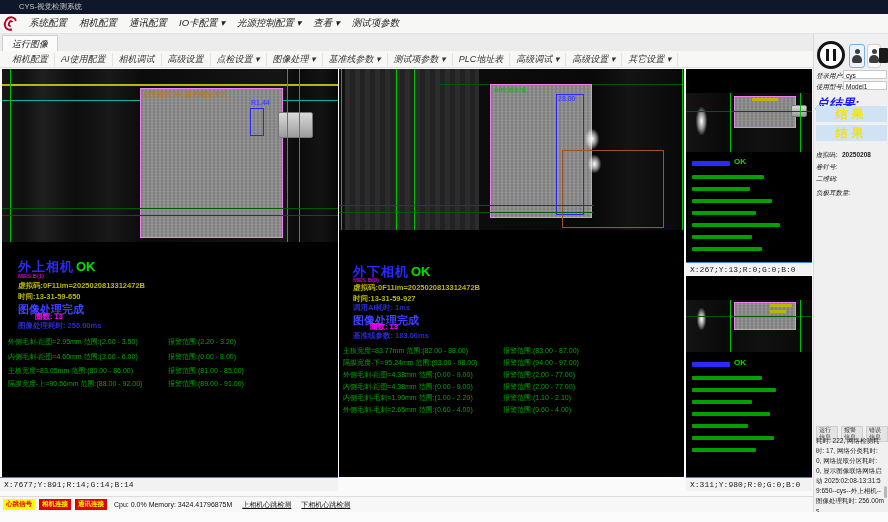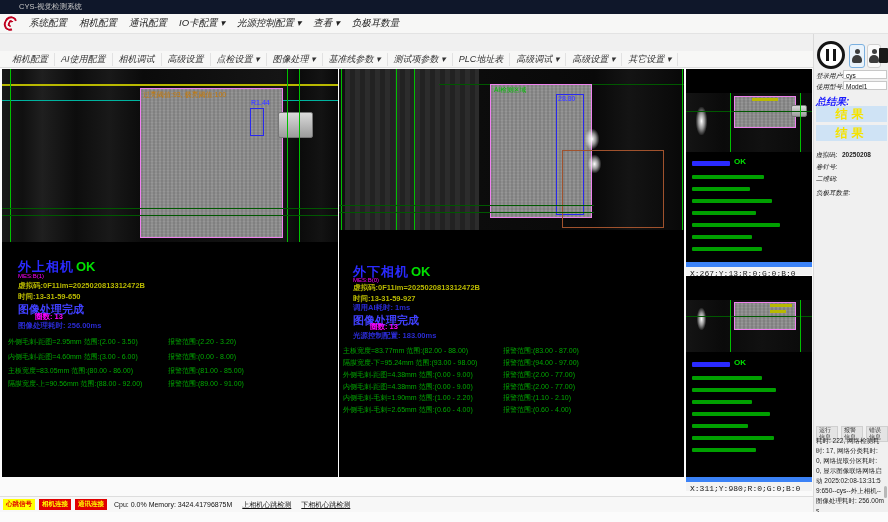--- a/index.html
+++ b/index.html
@@ -23,21 +23,21 @@
        font-size:9px;color:#222;font-style:italic;line-height:16px;padding:0 9px;}
   .toolbar{left:0;top:51px;width:813px;height:17px;background:#f7f7f6;border-bottom:1px solid #ddd;
            display:flex;align-items:center;padding-left:6px;box-sizing:border-box;}
   .tool-item{font-size:9px;color:#333;font-style:italic;white-space:nowrap;padding:0 6px;border-right:1px solid #e2e2e2;}
   .cams-bg{left:0;top:68px;width:813px;height:428px;background:#fafafa;}
 
   
   .cam{background:#000;overflow:hidden;}
   .cam-left{left:2px;top:69px;width:336px;height:408px;}
   .cam-mid{left:339px;top:69px;width:345px;height:408px;}
-  .coordbar{background:#f2f2f2;border-top:5px solid #3b82f6;font-size:8px;color:#222;
+  .coordbar{background:#f2f2f2;border-top:1px solid #3b82f6;font-size:8px;color:#222;
             line-height:13px;padding-left:4px;box-sizing:border-box;font-family:"Liberation Mono",monospace;}
 
   
   .scene{position:absolute;left:0;top:0;width:100%;}
   .scene-l{height:173px;background:linear-gradient(90deg,#181818 0%,#101010 6%,#1f1f1f 12%,#0d0d0d 22%,#191919 32%,#0b0b0b 42%,#151515 83%,#0a0a0a 88%,#131313 95%,#090909 100%);}
   .scene-m{height:161px;background:linear-gradient(90deg,#101010 0%,#0c0c0c 40%,#090909 74%,#141414 84%,#080808 100%);}
   .vline{position:absolute;top:0;bottom:0;width:1px;}
   .hline{position:absolute;left:0;right:0;height:1px;}
   .g-bright{background:#00c000;}
   .g-dark{background:#005800;}
@@ -88,21 +88,21 @@
   .plain{background:#fafafa;border:1px solid #d0d0d0;}
   .person{position:absolute;left:50%;top:4px;transform:translateX(-50%);width:10px;height:15px;}
   .person::before{content:"";position:absolute;left:2.5px;top:0;width:5px;height:5px;border-radius:50%;background:#3c3c3c;}
   .person::after{content:"";position:absolute;left:0;top:6px;width:10px;height:8px;border-radius:5px 5px 2px 2px;background:#3c3c3c;}
   .door{position:absolute;left:1px;top:4px;width:9px;height:15px;background:#1a1a1a;border-radius:1px;}
   .door::after{content:"";position:absolute;right:-4px;top:5px;width:0;height:0;
                border-top:3px solid transparent;border-bottom:3px solid transparent;border-left:5px solid #1a1a1a;}
   .rp-label{position:absolute;font-size:6.5px;color:#222;font-style:italic;white-space:nowrap;}
   .rp-input{position:absolute;background:#fff;border:1px solid #c8c8c8;font-size:6.5px;color:#111;
             line-height:9px;padding:0 2px;box-sizing:border-box;white-space:nowrap;}
-  .total-label{position:absolute;font-size:10px;font-weight:bold;color:#1a1aff;font-style:italic;}
+  .total-label{position:absolute;font-size:13px;font-weight:bold;color:#1a1aff;font-style:italic;}
   .result-box{position:absolute;left:2px;width:71px;height:16px;background:#cfe3f5;color:#f5e300;
               font-size:12px;font-weight:bold;text-align:center;line-height:16px;letter-spacing:4px;}
   .info-tabs{position:absolute;left:2px;display:flex;gap:3px;}
   .info-tab{font-size:6px;color:#333;background:#e4e4e4;border:1px solid #cfcfcf;padding:0 2px;line-height:7px;}
   .info-text{position:absolute;left:2px;width:68px;font-size:6.5px;line-height:1.55;color:#222;word-break:break-all;}
   .rp-scrollbar{position:absolute;right:1px;width:3px;height:12px;background:#b8b8b8;border-radius:2px;}
 
   
   .statusbar{left:0;top:496px;width:813px;height:16px;background:#f7f7f7;border-top:1px solid #ddd;
              display:flex;align-items:center;gap:4px;padding-left:3px;box-sizing:border-box;}
@@ -123,23 +123,26 @@
   </div>
 
   <div class="abs menubar">
     <span class="logo"></span>
     <span class="menu-item">系统配置</span>
     <span class="menu-item">相机配置</span>
     <span class="menu-item">通讯配置</span>
     <span class="menu-item">IO卡配置 ▾</span>
     <span class="menu-item">光源控制配置 ▾</span>
     <span class="menu-item">查看 ▾</span>
-    <span class="menu-item">负极耳数量</span>
-  </div>
-
+    <span class="menu-item">测试项参数</span>
+  </div>
+
+  <div class="abs tabrow">
+    <span class="tab">运行图像</span>
+  </div>
 
   <div class="abs toolbar">
     <span class="tool-item">相机配置</span>
     <span class="tool-item">AI使用配置</span>
     <span class="tool-item">相机调试</span>
     <span class="tool-item">高级设置</span>
     <span class="tool-item">点检设置 ▾</span>
     <span class="tool-item">图像处理 ▾</span>
     <span class="tool-item">基准线参数 ▾</span>
     <span class="tool-item">测试项参数 ▾</span>
@@ -185,20 +188,21 @@
     </div>
     <div class="ov meas" style="left:6px;top:297px;width:330px;">
       <span>主板宽度=83.05mm 范围:(80.00 - 86.00)</span>
       <span class="alarm">报警范围:(81.00 - 85.00)</span>
     </div>
     <div class="ov meas" style="left:6px;top:310px;width:330px;">
       <span>隔膜宽度-上=90.56mm 范围:(88.00 - 92.00)</span>
       <span class="alarm">报警范围:(89.00 - 91.00)</span>
     </div>
   </div>
+  <div class="abs coordbar" style="left:0;top:477px;width:338px;height:14px;">X:7677;Y:891;R:14;G:14;B:14</div>
 
   <div class="abs cam cam-mid">
     <div class="scene scene-m">
       <div class="bands" style="left:6px;width:134px;"></div>
       <div class="vline g-bright" style="left:2px;"></div>
       <div class="vline g-bright" style="left:57px;"></div>
       <div class="vline g-bright" style="left:75px;"></div>
       <div class="hline g-dark" style="top:15px;left:100px;"></div>
       <div class="pinkbox noise" style="left:151px;top:15px;width:102px;height:134px;"></div>
       <span class="ai-label" style="left:155px;top:17px;">AI检测区域</span>
@@ -213,21 +217,21 @@
     </div>
     <div class="ov ov-title" style="left:14px;top:194px;">
       <span>外下相机</span><span class="ok">OK</span>
     </div>
     <div class="ov ov-mes" style="left:14px;top:208px;">MES:B(0)</div>
     <div class="ov ov-y" style="left:14px;top:214px;">虚拟码:0F11im=2025020813312472B</div>
     <div class="ov ov-y" style="left:14px;top:225px;">时间:13-31-59-927</div>
     <div class="ov ov-b2" style="left:14px;top:234px;">调用AI耗时: 1ms</div>
     <div class="ov ov-b" style="left:14px;top:244px;">图像处理完成</div>
     <div class="ov ov-m" style="left:14px;top:253px;">圈数: 13</div>
-    <div class="ov ov-b2" style="left:14px;top:262px;">光源控制配置: 183.00ms</div>
+    <div class="ov ov-b2" style="left:14px;top:262px;">基准线参数: 183.00ms</div>
     <div class="ov meas" style="left:4px;top:277px;width:340px;">
       <span>主板宽度=83.77mm 范围:(82.00 - 88.00)</span>
       <span class="alarm">报警范围:(83.00 - 87.00)</span>
     </div>
     <div class="ov meas" style="left:4px;top:289px;width:340px;">
       <span>隔膜宽度-下=95.24mm 范围:(93.00 - 98.00)</span>
       <span class="alarm">报警范围:(94.00 - 97.00)</span>
     </div>
     <div class="ov meas" style="left:4px;top:301px;width:340px;">
       <span>外侧毛刺-距图=4.38mm 范围:(0.00 - 9.00)</span>

